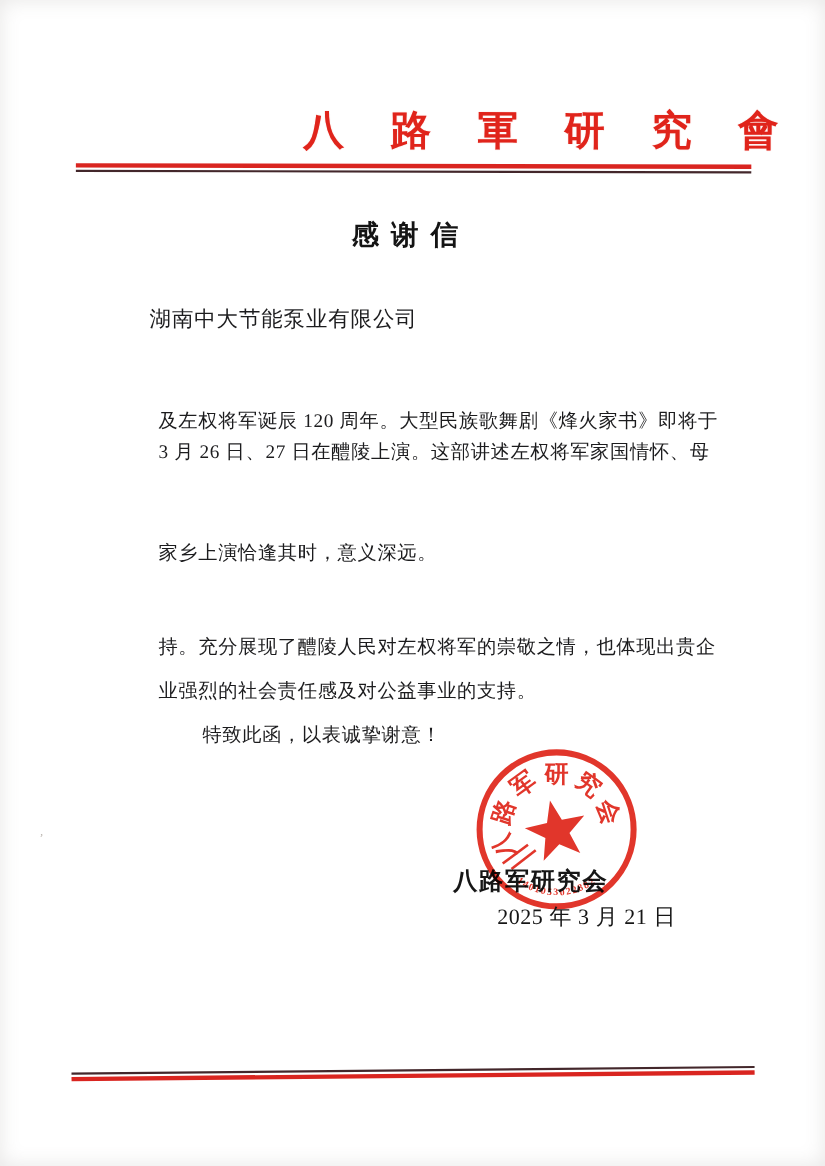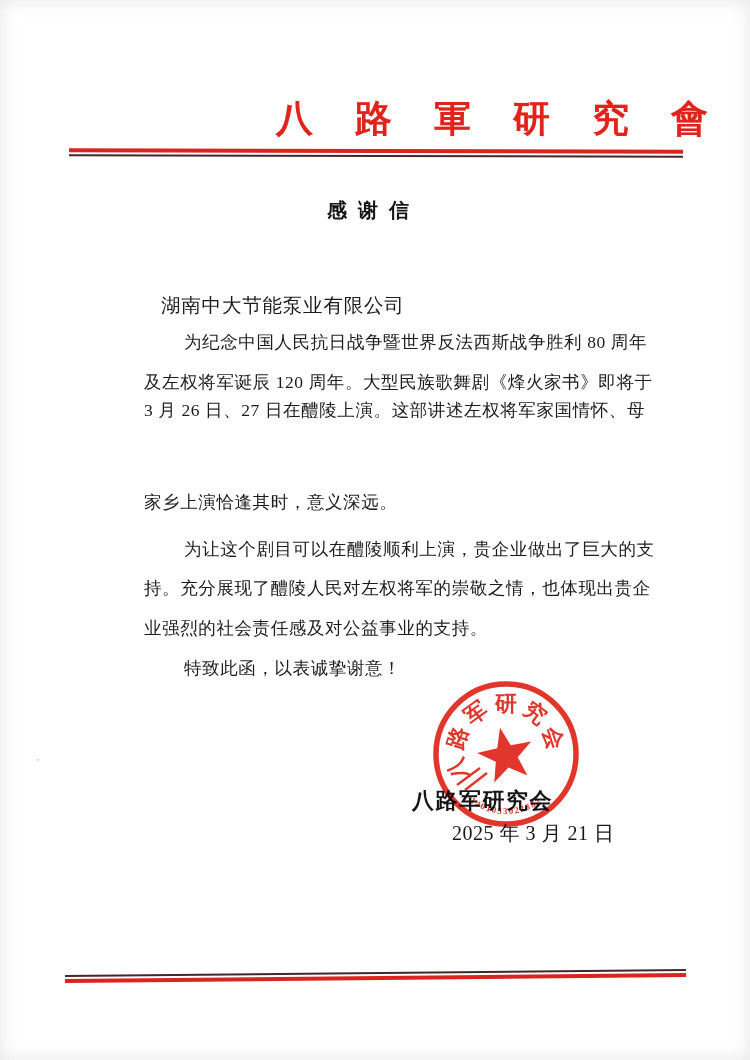--- a/index.html
+++ b/index.html
@@ -34,29 +34,28 @@
   .rule-bottom{
     top:972px;left:65px;width:621px;
     border-top:2px solid #43272b;
     border-bottom:4px solid #d92520;
     transform:rotate(-0.55deg);
   }
   
   .letter-title{
     position:absolute;top:197px;left:0;right:14px;
     text-align:center;
-    font-size:20px;font-weight:bold;
+    font-size:25px;font-weight:bold;
     letter-spacing:11px;text-indent:11px;
     color:#141414;
   }
   .recipient{
-    position:absolute;left:161px;top:276px;
+    position:absolute;left:136px;top:276px;
     font-size:19.5px;letter-spacing:.8px;
     white-space:nowrap;
-    margin-top:16px;
   }
   .bodyline{
     position:absolute;left:144px;
     font-size:17.5px;letter-spacing:.6px;
     white-space:nowrap;color:#1c1c1e;
   }
   .indent{padding-left:40px;}
   .l0{top:330px}.l1{top:370px}.l2{top:398px}.l3{top:450px}.l4{top:490px}
   .l5{top:537px}.l6{top:576px}.l7{top:616px}.l8{top:656px}
   .signature{
@@ -102,25 +101,23 @@
 
 <div class="page">
 
   <div class="org-title">八路軍研究會</div>
   <div class="rule rule-top"></div>
 
   <div class="letter-title">感谢信</div>
 
   <div class="recipient">湖南中大节能泵业有限公司</div>
 
-  <div class="bodyline l0 indent">为纪念中国人民抗日战争暨世界反法西斯战争胜利 80 周年</div>
   <div class="bodyline l1">及左权将军诞辰 120 周年。大型民族歌舞剧《烽火家书》即将于</div>
   <div class="bodyline l2">3 月 26 日、27 日在醴陵上演。这部讲述左权将军家国情怀、母</div>
   <div class="bodyline l4">家乡上演恰逢其时，意义深远。</div>
-  <div class="bodyline l5 indent">为让这个剧目可以在醴陵顺利上演，贵企业做出了巨大的支</div>
   <div class="bodyline l6">持。充分展现了醴陵人民对左权将军的崇敬之情，也体现出贵企</div>
   <div class="bodyline l7">业强烈的社会责任感及对公益事业的支持。</div>
   <div class="bodyline l8 indent">特致此函，以表诚挚谢意！</div>
 
   <div class="seal">
     <svg width="152" height="152" viewBox="0 0 152 152">
       <circle cx="76" cy="76" r="70" fill="none" stroke="#e02a1e" stroke-width="5.5"></circle>
       <polygon points="76,49 69.1,68.5 48.4,69 64.8,81.6 59,101.5 76,89.8 93,101.5 87.2,81.6 103.6,69 82.9,68.5" fill="#e02a1e" transform="rotate(-12 76 78)"></polygon>
       <line x1="27" y1="107" x2="50" y2="90" stroke="#e02a1e" stroke-width="2.4"></line>
       <line x1="35" y1="112" x2="57" y2="95" stroke="#e02a1e" stroke-width="2.4"></line>

